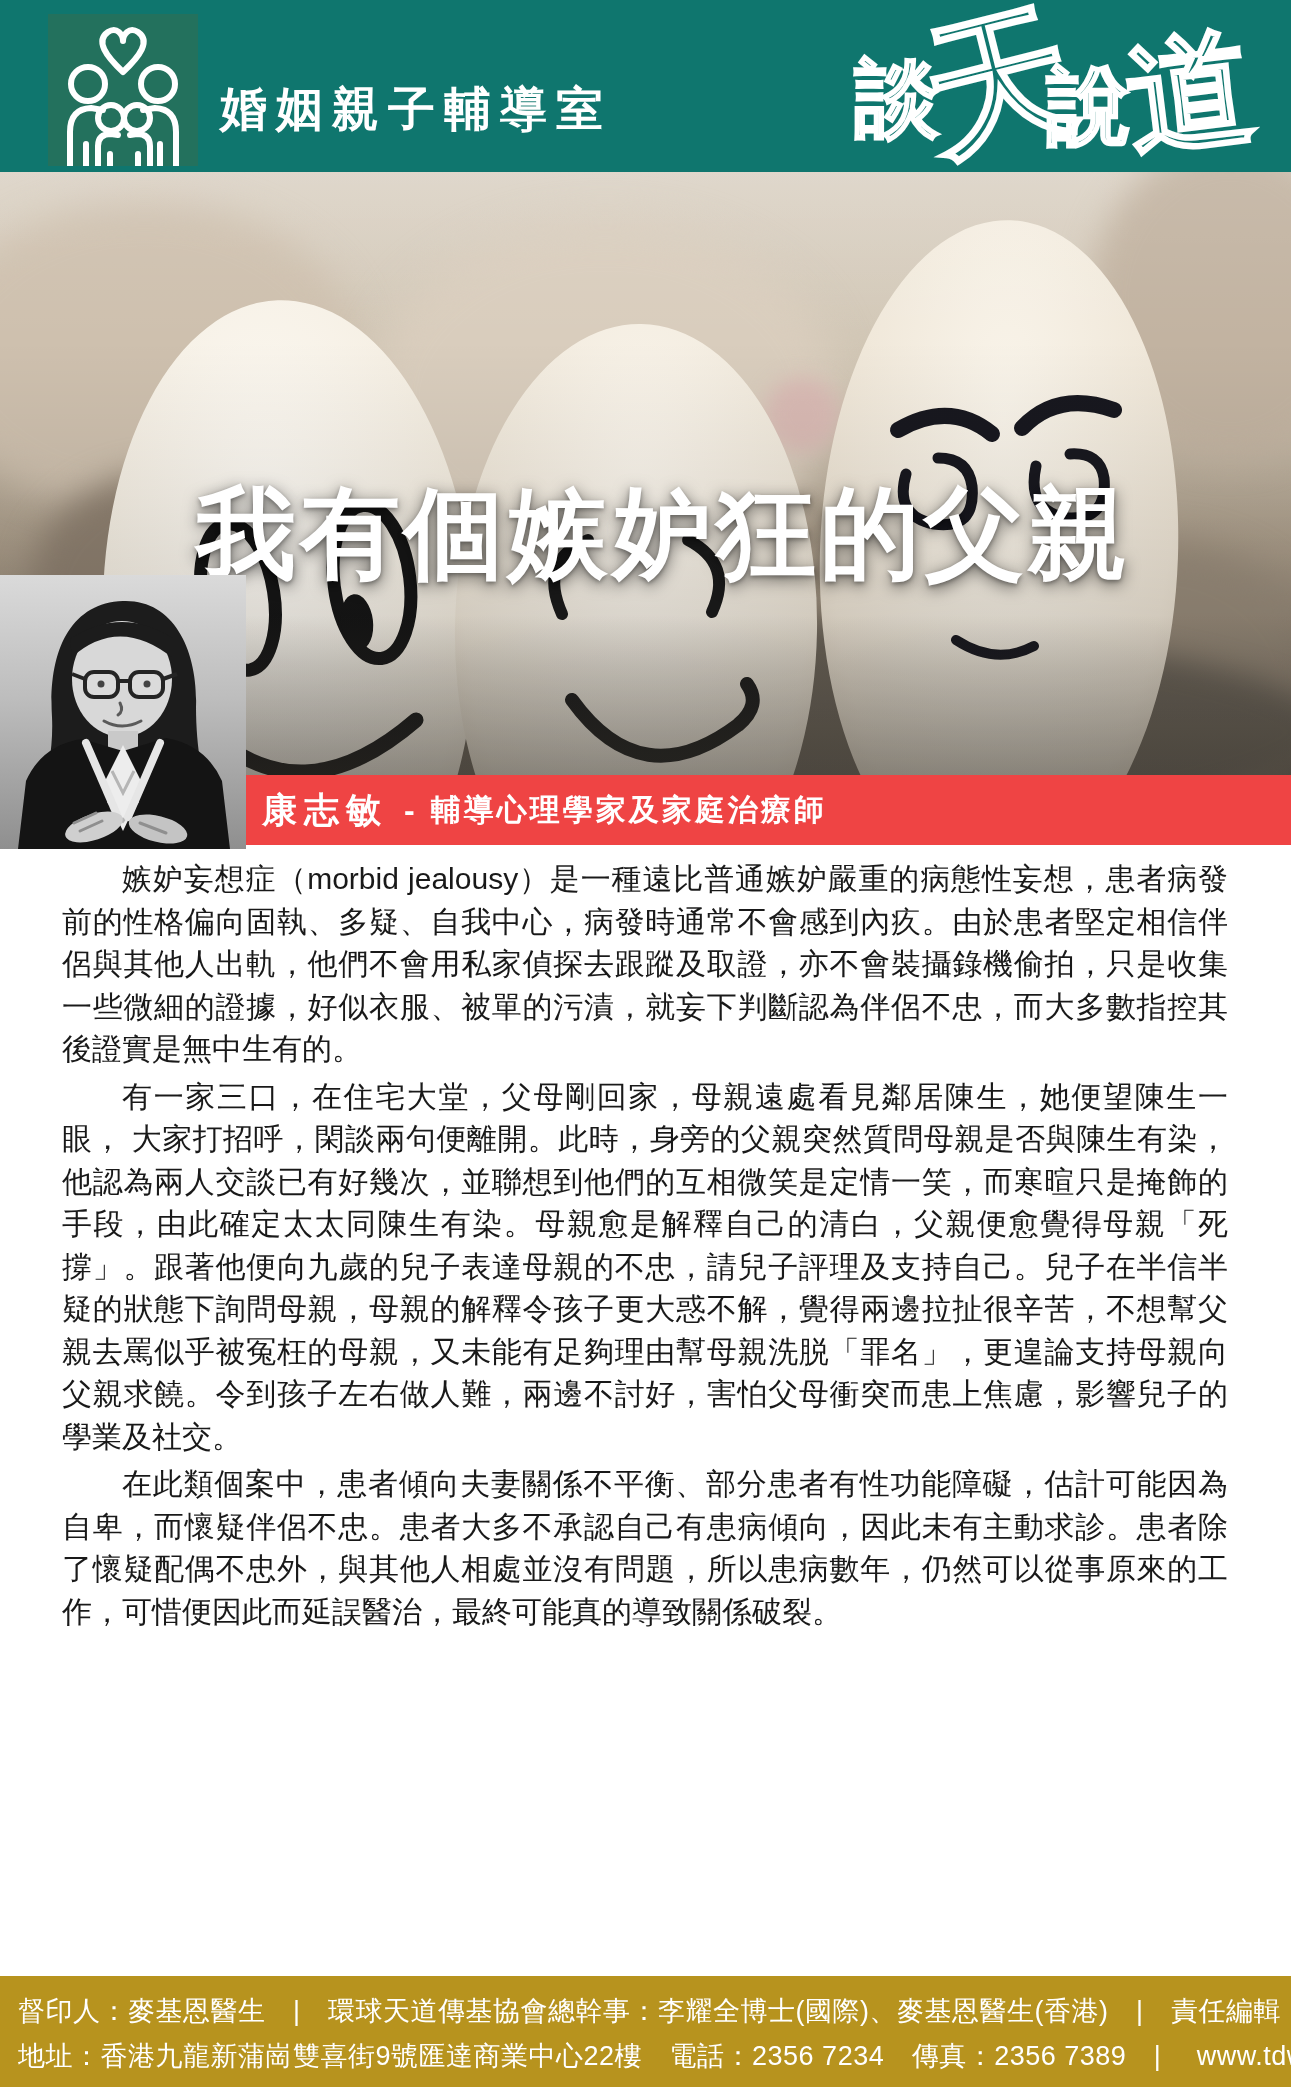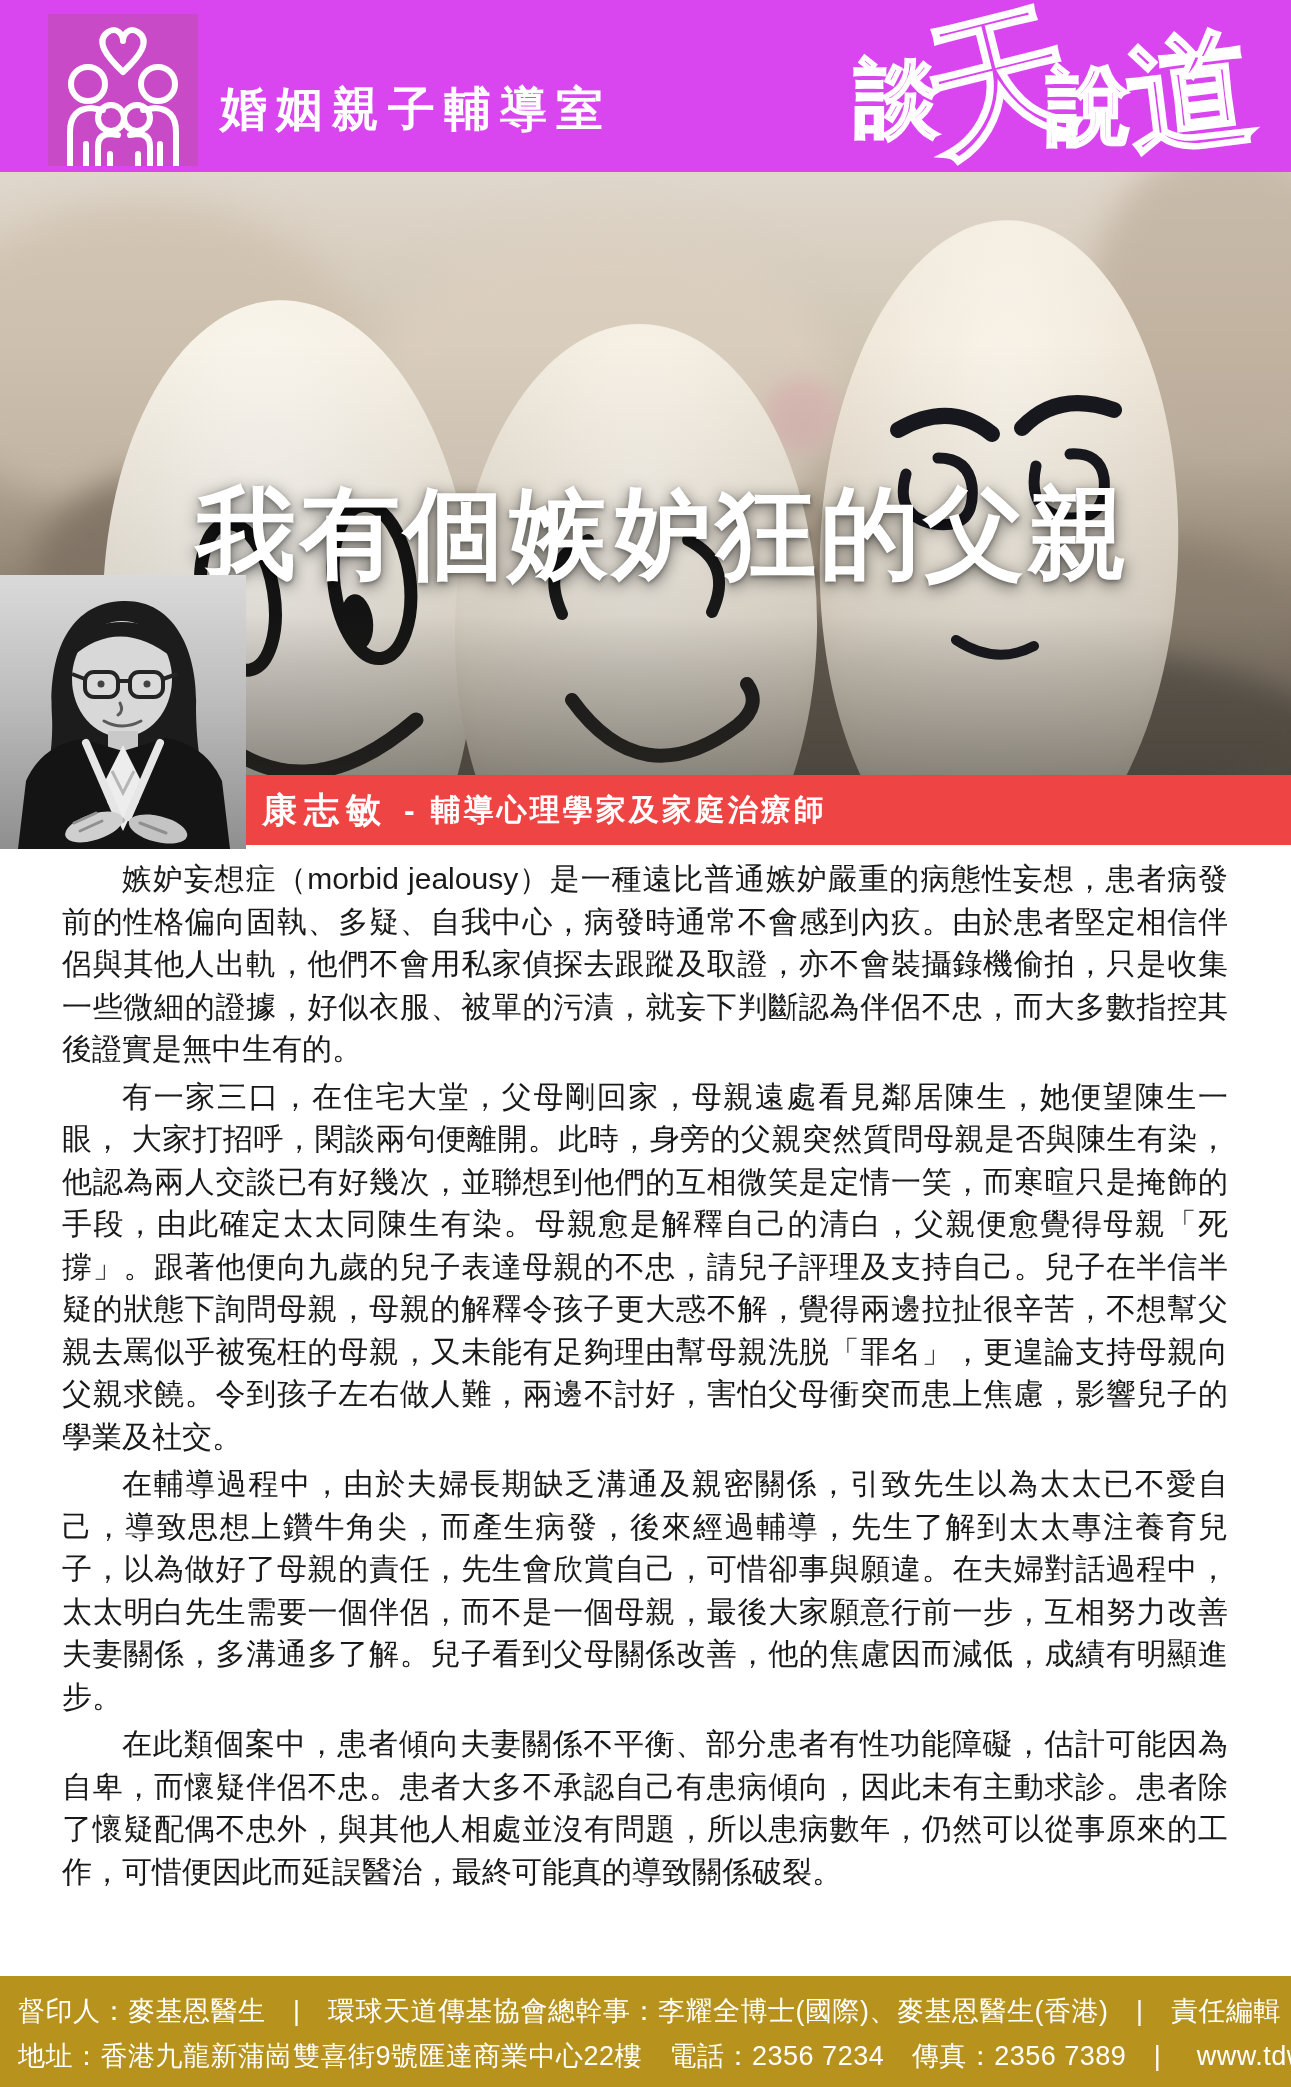--- a/index.html
+++ b/index.html
@@ -4,21 +4,21 @@
 <style>
   * { margin:0; padding:0; box-sizing:border-box; }
   body { background:#444; }
   .page {
     position:relative; width:1291px; height:2087px; margin:0 auto;
     background:#ffffff; overflow:hidden;
     font-family:"Liberation Sans","DejaVu Sans",sans-serif;
   }
 
   
-  .masthead { position:absolute; top:0; left:0; width:100%; height:172px; background:#d946ef; }
+  .masthead { position:absolute; top:0; left:0; width:100%; height:172px; background:#0f766e; }
   .icon-tile { position:absolute; left:48px; top:14px; width:150px; height:152px; background:rgba(125,97,14,.18); }
   .brand-title { position:absolute; left:220px; top:78px; font-size:47px; font-weight:bold; color:#fff; letter-spacing:9px; white-space:nowrap; }
   .calligraphy { position:absolute; right:38px; top:12px; display:flex; align-items:flex-start;
     font-weight:bold; color:transparent; -webkit-text-stroke:2.5px #ffffff; line-height:1; }
   .calligraphy .c1 { font-size:84px; margin-top:44px; }
   .calligraphy .c2 { font-size:148px; transform:rotate(-14deg); margin:-4px -26px 0 -14px; }
   .calligraphy .c3 { font-size:84px; margin-top:52px; }
   .calligraphy .c4 { font-size:126px; transform:rotate(-7deg); margin-top:18px; margin-left:-4px; }
   @supports not (-webkit-text-stroke: 2px #fff) { .calligraphy { color:#fff; } }
 
@@ -181,21 +181,20 @@
       <path d="M160,168 L128,242" stroke="#e6e6e6" stroke-width="8" stroke-linecap="round"></path>
       <ellipse cx="94" cy="252" rx="30" ry="13" fill="#cfcfcf" transform="rotate(-18 94 252)"></ellipse>
       <ellipse cx="158" cy="254" rx="30" ry="13" fill="#c4c4c4" transform="rotate(14 158 254)"></ellipse>
       <path d="M74,248 L96,238 M80,256 L102,246 M140,248 L166,258" stroke="#8f8f8f" stroke-width="3" stroke-linecap="round"></path>
     </svg>
   </div>
 
   <div class="body-copy">
     <p>嫉妒妄想症（morbid jealousy）是一種遠比普通嫉妒嚴重的病態性妄想，患者病發前的性格偏向固執、多疑、自我中心，病發時通常不會感到內疚。由於患者堅定相信伴侶與其他人出軌，他們不會用私家偵探去跟蹤及取證，亦不會裝攝錄機偷拍，只是收集一些微細的證據，好似衣服、被單的污漬，就妄下判斷認為伴侶不忠，而大多數指控其後證實是無中生有的。</p>
     <p>有一家三口，在住宅大堂，父母剛回家，母親遠處看見鄰居陳生，她便望陳生一眼， 大家打招呼，閑談兩句便離開。此時，身旁的父親突然質問母親是否與陳生有染，他認為兩人交談已有好幾次，並聯想到他們的互相微笑是定情一笑，而寒暄只是掩飾的手段，由此確定太太同陳生有染。母親愈是解釋自己的清白，父親便愈覺得母親「死撐」。跟著他便向九歲的兒子表達母親的不忠，請兒子評理及支持自己。兒子在半信半疑的狀態下詢問母親，母親的解釋令孩子更大惑不解，覺得兩邊拉扯很辛苦，不想幫父親去罵似乎被冤枉的母親，又未能有足夠理由幫母親洗脱「罪名」，更遑論支持母親向父親求饒。令到孩子左右做人難，兩邊不討好，害怕父母衝突而患上焦慮，影響兒子的學業及社交。</p>
-    <p>在輔導過程中，由於夫婦長期缺乏溝通及親密關係，引致先生以為太太已不愛自己，導致思想上鑽牛角尖，而產生病發，後來經過輔導，先生了解到太太專注養育兒子，以為做好了母親的責任，先生會欣賞自己，可惜卻事與願違。在夫婦對話過程中，太太明白先生需要一個伴侶，而不是一個母親，最後大家願意行前一步，互相努力改善夫妻關係，多溝通多了解。兒子看到父母關係改善，他的焦慮因而減低，成績有明顯進步。</p>
     <p>在此類個案中，患者傾向夫妻關係不平衡、部分患者有性功能障礙，估計可能因為自卑，而懷疑伴侶不忠。患者大多不承認自己有患病傾向，因此未有主動求診。患者除了懷疑配偶不忠外，與其他人相處並沒有問題，所以患病數年，仍然可以從事原來的工作，可惜便因此而延誤醫治，最終可能真的導致關係破裂。</p>
   </div>
 
 
   <div class="imprint">
     <div class="imprint-l1">督印人：麥基恩醫生　|　環球天道傳基協會總幹事：李耀全博士(國際)、麥基恩醫生(香港)　|　責任編輯：謝芳　|　美術設計：雷寶生</div>
     <div class="imprint-l2">地址：香港九龍新蒲崗雙喜街9號匯達商業中心22樓　電話：2356 7234　傳真：2356 7389　|　 www.tdww.org.hk</div>
   </div>
 
 </div>

